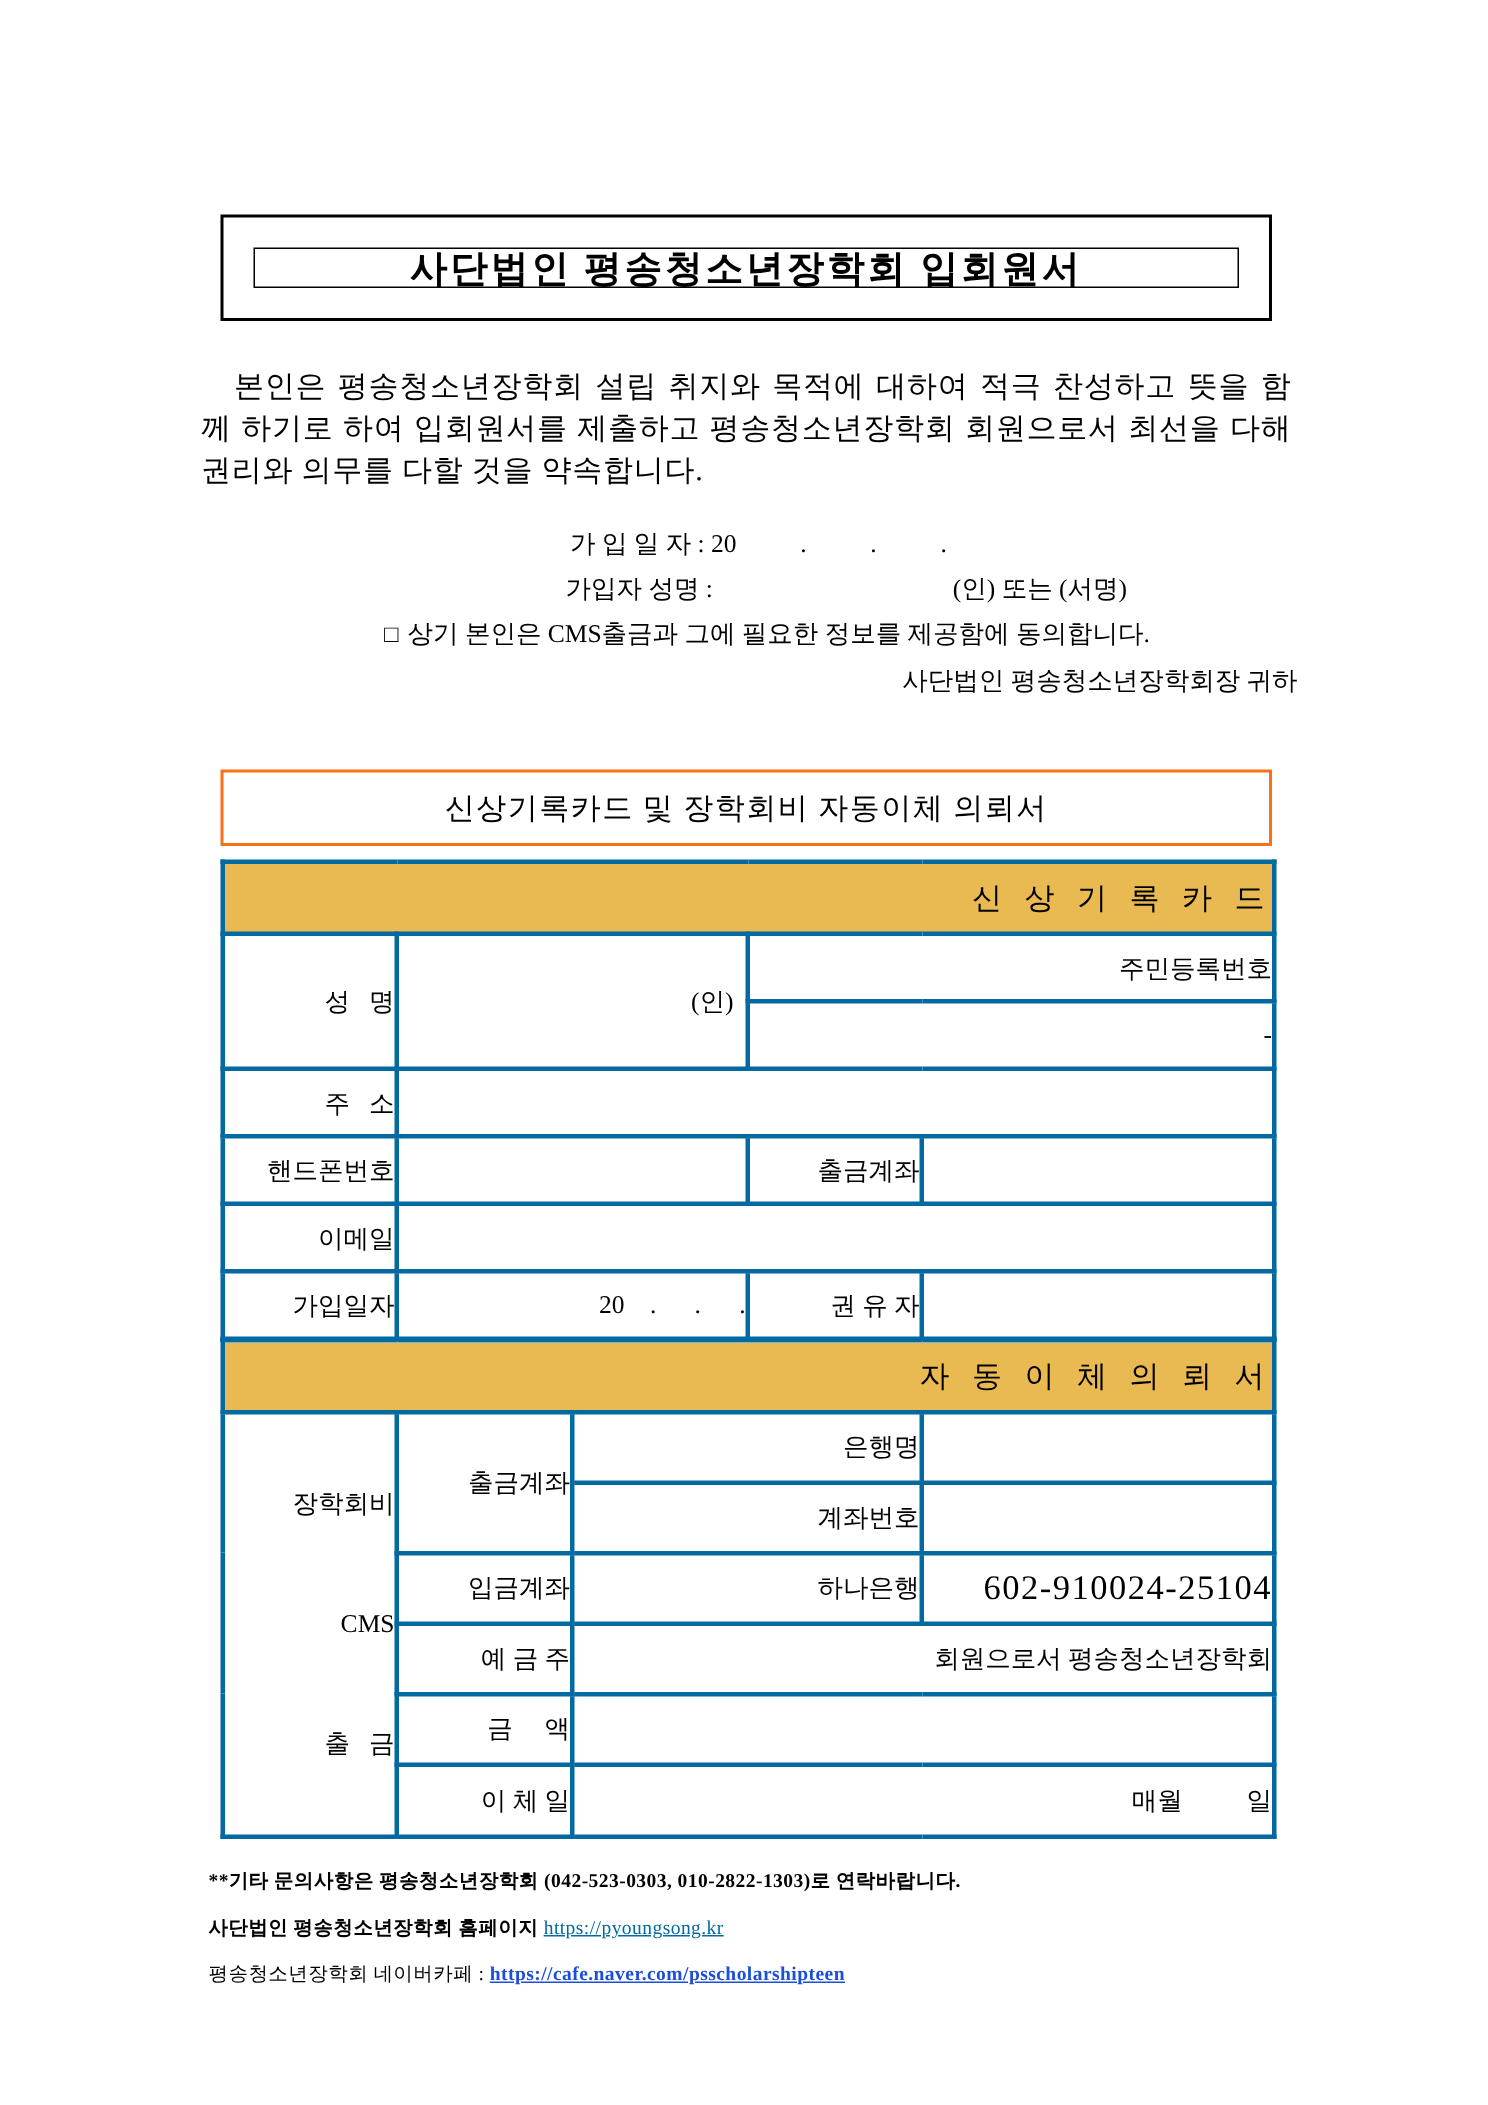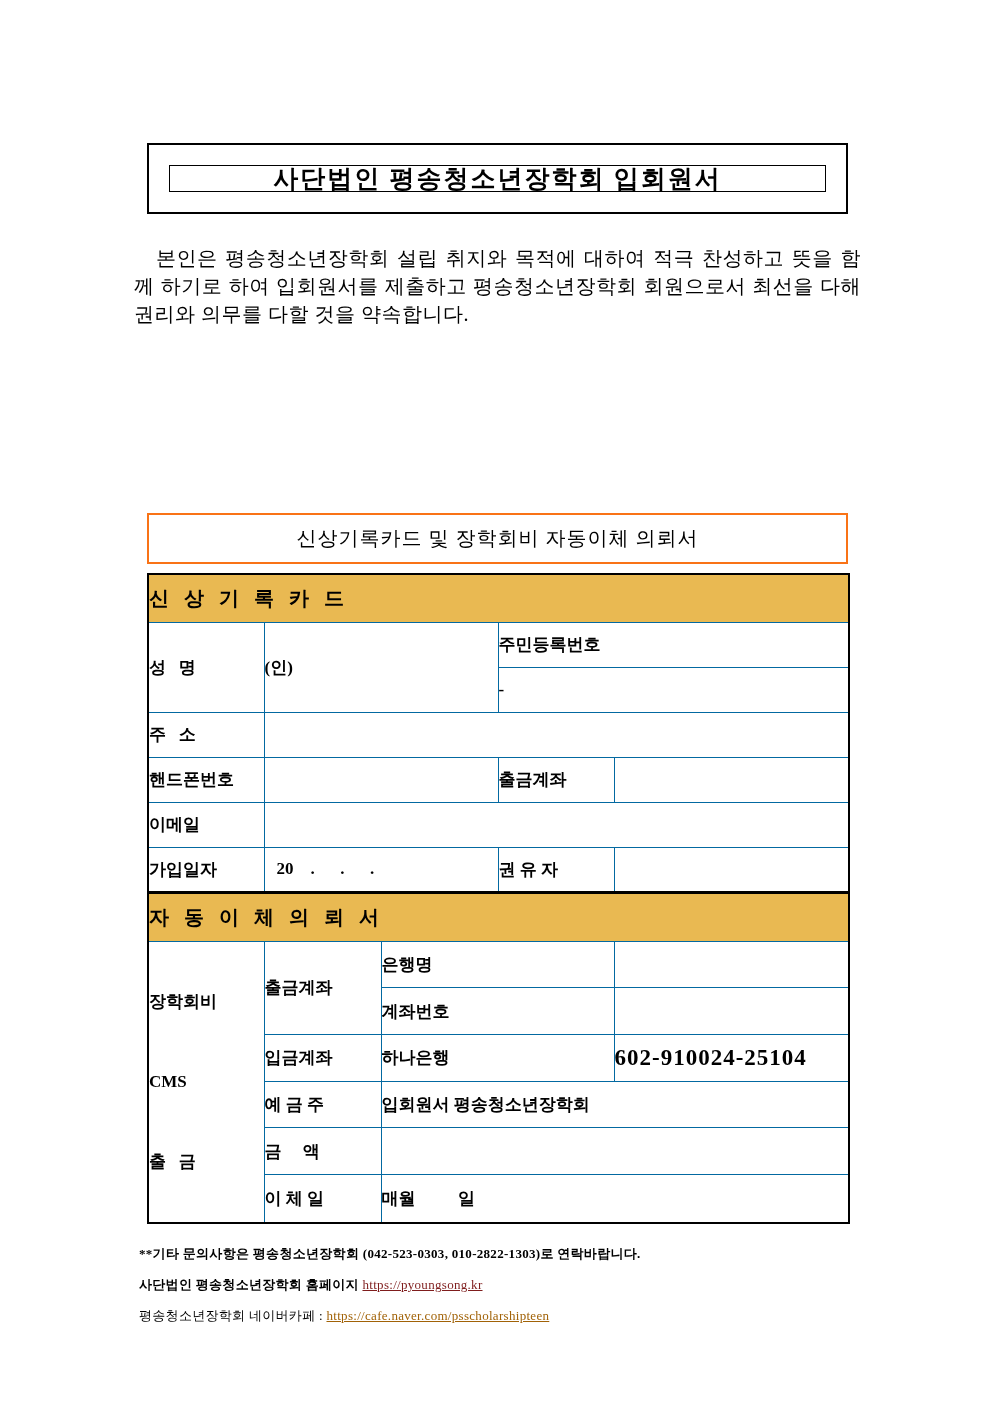--- a/index.html
+++ b/index.html
@@ -51,23 +51,23 @@
     font-size:20px; letter-spacing:1px; white-space:pre;
   }
 
   
   table.formtbl {
     position:absolute; left:147px; border-collapse:collapse;
     table-layout:fixed; width:701px;
     font-size:17px;
   }
   table.formtbl td {
-    border:1px solid #0369a1;
-    text-align:left; vertical-align:middle;
-    white-space:pre; overflow:hidden;font-weight:bold;
+    border:3px solid #0369a1;
+    text-align:right; vertical-align:middle;
+    white-space:pre; overflow:hidden;
   }
   table.formtbl { border:2px solid #000; }
   td.orange {
     background:#E9B952;
     font-size:20px; letter-spacing:5px; font-weight:500;
     height:48px;
   }
   #tbl-personal { top:573px; }
   #tbl-transfer { top:892px; }
   .h45 { height:45px; }
@@ -76,36 +76,42 @@
   td.seal-cell { text-align:right; padding-right:8px; }
   .acct-num { font-size:23px; letter-spacing:1px; }
   .cms-label div { line-height:40px; white-space:pre; }
 
   
   .footer {
     position:absolute; left:139px; top:1238px; width:730px;
     font-size:13px; line-height:31px; letter-spacing:0.3px;
   }
   .f-bold { font-weight:bold; }
-  a.link-home { color:#7f1d1d; text-decoration:underline; }
-  a.link-cafe { color:#a16207; text-decoration:underline; }
+  a.link-home { color:#0369a1; text-decoration:underline; }
+  a.link-cafe { color:#1d4ed8; text-decoration:underline;font-weight:bold; }
 </style>
 </head>
 <body>
 
 <div class="page">
 
   <div class="title-box">
     <div class="title-box-inner">
       <span class="main-title">사단법인 평송청소년장학회 입회원서</span>
     </div>
   </div>
 
   <p class="intro">본인은 평송청소년장학회 설립 취지와 목적에 대하여 적극 찬성하고 뜻을 함께 하기로 하여 입회원서를 제출하고 평송청소년장학회 회원으로서 최선을 다해 권리와 의무를 다할 것을 약속합니다.</p>
 
+  <div class="join-block">
+    <div class="join-line1">가 입 일 자 : 20          .          .          .</div>
+    <div class="join-line2"><span>가입자 성명 :</span><span class="join-name-suffix">(인) 또는 (서명)</span></div>
+    <div class="join-line3"><span class="checkbox-glyph">□</span><span>상기 본인은 CMS출금과 그에 필요한 정보를 제공함에 동의합니다.</span></div>
+    <div class="join-line4">사단법인 평송청소년장학회장 귀하</div>
+  </div>
 
   <div class="section-box">
     <span>신상기록카드 및 장학회비 자동이체 의뢰서</span>
   </div>
 
   <table class="formtbl" id="tbl-personal">
     <colgroup>
         <col style="width:116px">
         <col style="width:234px">
         <col style="width:116px">
@@ -171,21 +177,21 @@
       <td>계좌번호</td>
       <td></td>
     </tr>
     <tr class="h45">
       <td>입금계좌</td>
       <td>하나은행</td>
       <td class="acct-num">602-910024-25104</td>
     </tr>
     <tr class="h45">
       <td>예 금 주</td>
-      <td colspan="2">입회원서 평송청소년장학회</td>
+      <td colspan="2">회원으로서 평송청소년장학회</td>
     </tr>
     <tr class="h45">
       <td>금     액</td>
       <td colspan="2"></td>
     </tr>
     <tr class="h46">
       <td>이 체 일</td>
       <td colspan="2">매월          일</td>
     </tr>
   </tbody>

